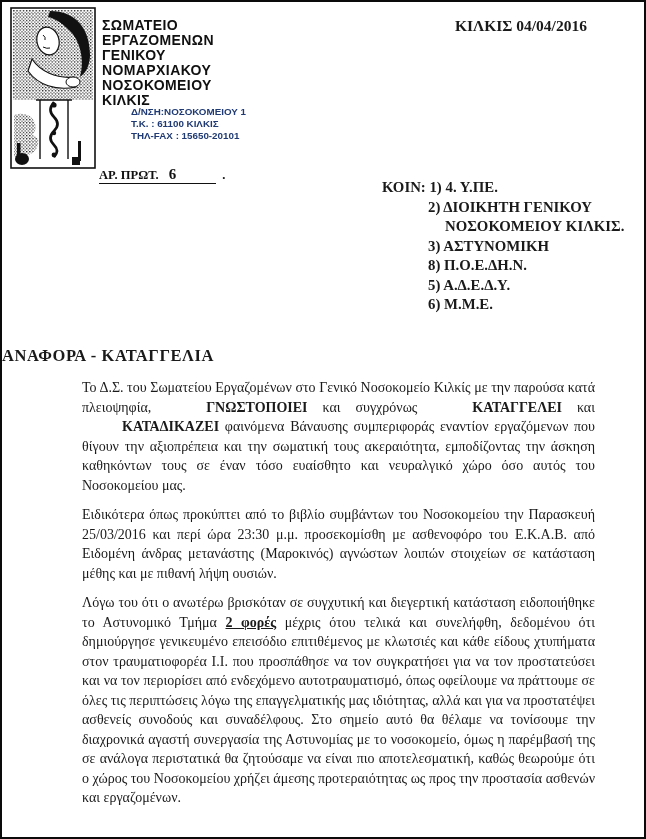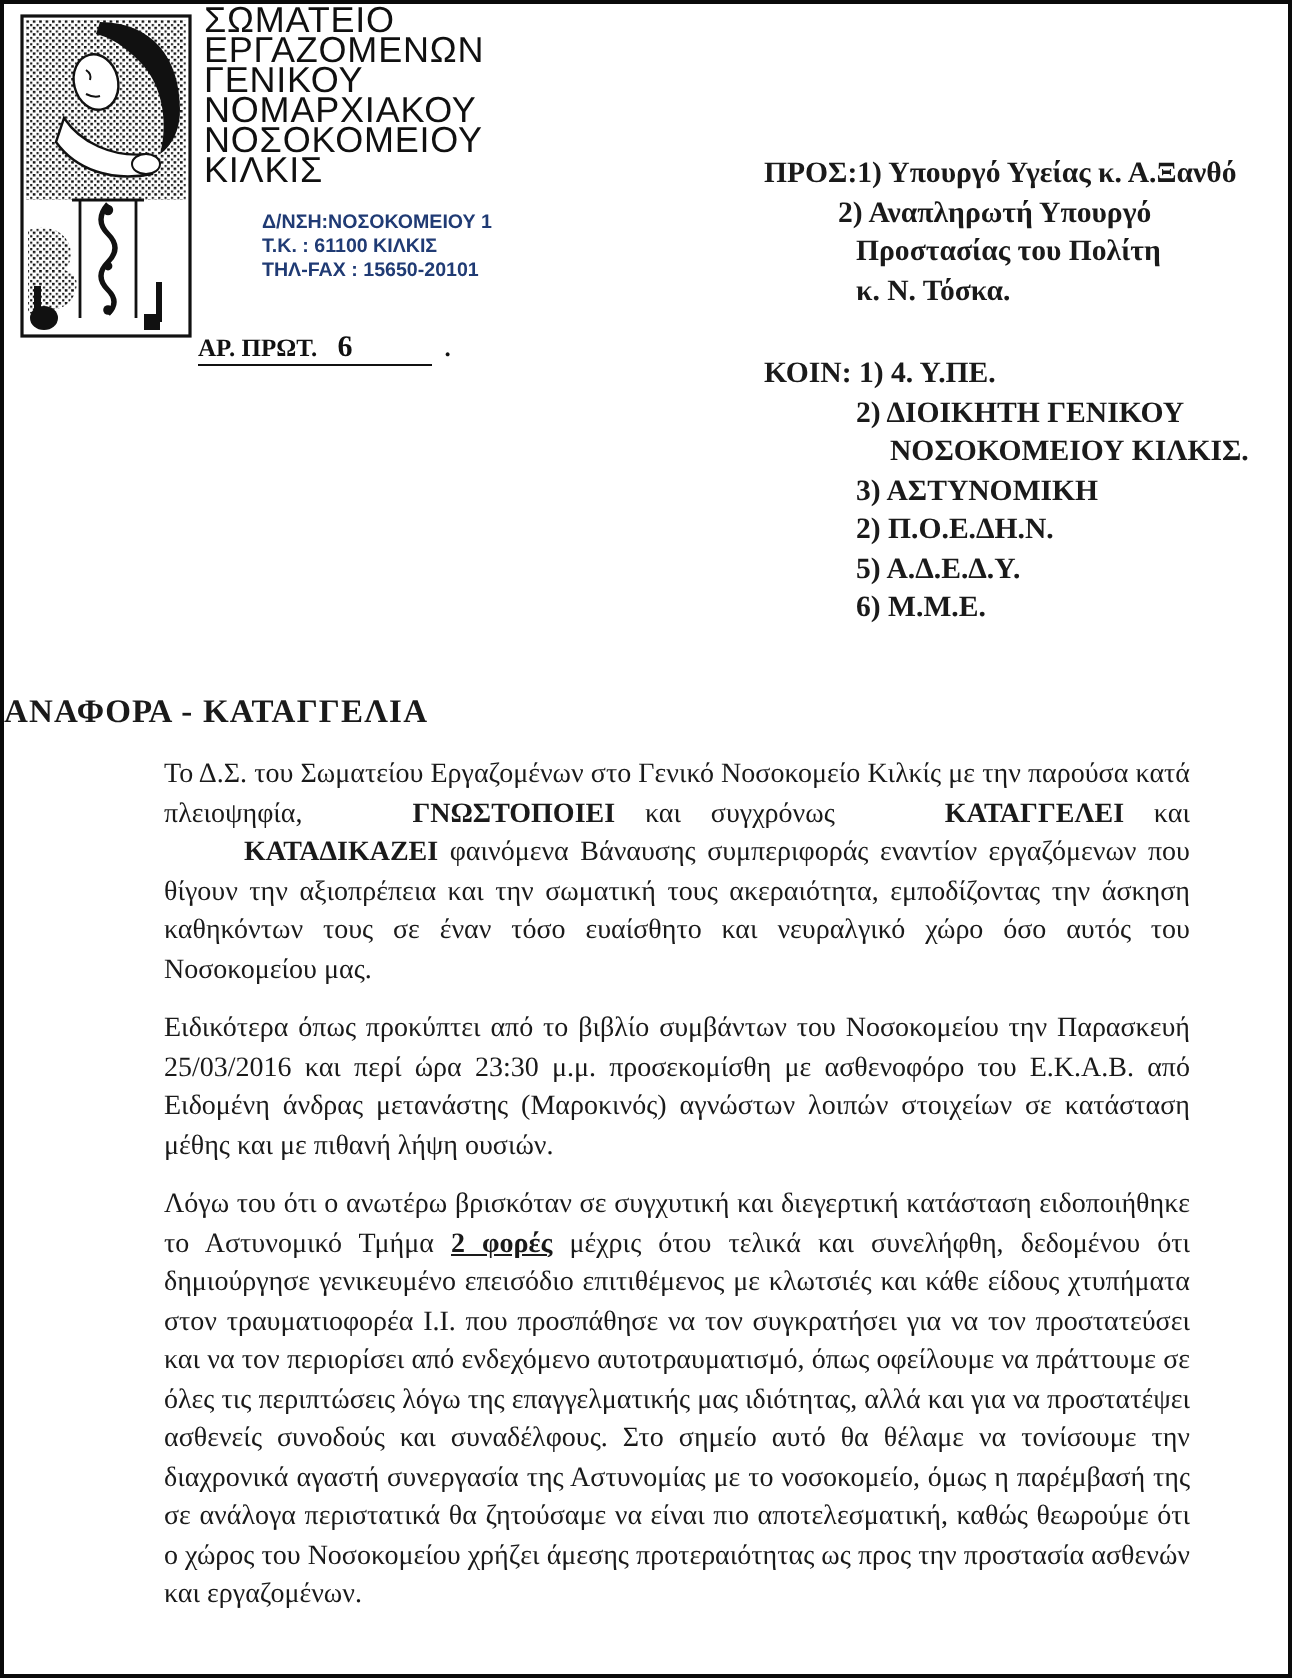--- a/index.html
+++ b/index.html
@@ -10,23 +10,23 @@
     background:#ffffff;
     border:2px solid #0a0a0a;
     overflow:hidden;
     font-family:"Liberation Serif","DejaVu Serif",serif;
     color:#1a1a1a;
     margin:0 auto;
   }
   
   .emblem{position:absolute;left:8px;top:5px;width:86px;height:162px;}
   .org{
-    position:absolute;left:100px;top:1px;
+    position:absolute;left:100px;top:16px;
     font-family:"Liberation Sans","DejaVu Sans",sans-serif;
-    font-weight:400;font-size:18px;line-height:15px;
+    font-weight:700;font-size:14px;line-height:15px;
     letter-spacing:.4px;color:#101010;white-space:nowrap;
   }
   .addr{
     position:absolute;left:97px;top:104px;
     font-family:"Liberation Sans","DejaVu Sans",sans-serif;
     font-weight:700;font-size:9.8px;line-height:11.8px;
     color:#203b74;white-space:nowrap;margin-left:32px;
   }
   .prot{
     position:absolute;left:97px;top:150px;
@@ -107,34 +107,29 @@
   <div class="addr">
     <div>Δ/ΝΣΗ:ΝΟΣΟΚΟΜΕΙΟΥ 1</div>
     <div>Τ.Κ. : 61100 ΚΙΛΚΙΣ</div>
     <div>ΤΗΛ-FAX : 15650-20101</div>
   </div>
 
   <div class="prot">
     <span class="prot-underlined"><span>ΑΡ. ΠΡΩΤ.</span><span class="prot-num">6</span><span class="prot-blank"></span></span><span class="prot-dot">.</span>
   </div>
 
+  <div class="date-line">ΚΙΛΚΙΣ 04/04/2016</div>
 
-  <div class="to-block">
-    <div>ΠΡΟΣ:1) Υπουργό Υγείας κ. Α.Ξανθό</div>
-    <div class="ind-a">2) Αναπληρωτή Υπουργό</div>
-    <div class="ind-b">Προστασίας του Πολίτη</div>
-    <div class="ind-b">κ. Ν. Τόσκα.</div>
-  </div>
 
   <div class="cc-block">
     <div>ΚΟΙΝ: 1) 4. Υ.ΠΕ.</div>
     <div class="ind-b">2) ΔΙΟΙΚΗΤΗ ΓΕΝΙΚΟΥ</div>
     <div class="ind-c">ΝΟΣΟΚΟΜΕΙΟΥ ΚΙΛΚΙΣ.</div>
     <div class="ind-b">3) ΑΣΤΥΝΟΜΙΚΗ</div>
-    <div class="ind-b">2) Π.Ο.Ε.ΔΗ.Ν.</div>
+    <div class="ind-b">8) Π.Ο.Ε.ΔΗ.Ν.</div>
     <div class="ind-b">5) Α.Δ.Ε.Δ.Υ.</div>
     <div class="ind-b">6) Μ.Μ.Ε.</div>
   </div>
 
   <h1 class="doc-title">ΑΝΑΦΟΡΑ - ΚΑΤΑΓΓΕΛΙΑ</h1>
 
   <div class="body-text">
     <p><span>Το Δ.Σ. του Σωματείου Εργαζομένων στο Γενικό Νοσοκομείο Κιλκίς με την παρούσα κατά πλειοψηφία, </span><b>ΓΝΩΣΤΟΠΟΙΕΙ</b><span> και συγχρόνως </span><b>ΚΑΤΑΓΓΕΛΕΙ</b><span> και </span><b>ΚΑΤΑΔΙΚΑΖΕΙ</b><span> φαινόμενα Βάναυσης συμπεριφοράς εναντίον εργαζόμενων που θίγουν την αξιοπρέπεια και την σωματική τους ακεραιότητα, εμποδίζοντας την άσκηση καθηκόντων τους σε έναν τόσο ευαίσθητο και νευραλγικό χώρο όσο αυτός του Νοσοκομείου μας.</span></p>
     <p>Ειδικότερα όπως προκύπτει από το βιβλίο συμβάντων του Νοσοκομείου την Παρασκευή 25/03/2016 και περί ώρα 23:30 μ.μ. προσεκομίσθη με ασθενοφόρο του Ε.Κ.Α.Β. από Ειδομένη άνδρας μετανάστης (Μαροκινός) αγνώστων λοιπών στοιχείων σε κατάσταση μέθης και με πιθανή λήψη ουσιών.</p>
     <p><span>Λόγω του ότι ο ανωτέρω βρισκόταν σε συγχυτική και διεγερτική κατάσταση ειδοποιήθηκε το Αστυνομικό Τμήμα </span><span class="u-bold">2 φορές</span><span> μέχρις ότου τελικά και συνελήφθη, δεδομένου ότι δημιούργησε γενικευμένο επεισόδιο επιτιθέμενος με κλωτσιές και κάθε είδους χτυπήματα στον τραυματιοφορέα Ι.Ι. που προσπάθησε να τον συγκρατήσει για να τον προστατεύσει και να τον περιορίσει από ενδεχόμενο αυτοτραυματισμό, όπως οφείλουμε να πράττουμε σε όλες τις περιπτώσεις λόγω της επαγγελματικής μας ιδιότητας, αλλά και για να προστατέψει ασθενείς συνοδούς και συναδέλφους. Στο σημείο αυτό θα θέλαμε να τονίσουμε την διαχρονικά αγαστή συνεργασία της Αστυνομίας με το νοσοκομείο, όμως η παρέμβασή της σε ανάλογα περιστατικά θα ζητούσαμε να είναι πιο αποτελεσματική, καθώς θεωρούμε ότι ο χώρος του Νοσοκομείου χρήζει άμεσης προτεραιότητας ως προς την προστασία ασθενών και εργαζομένων.</span></p>

